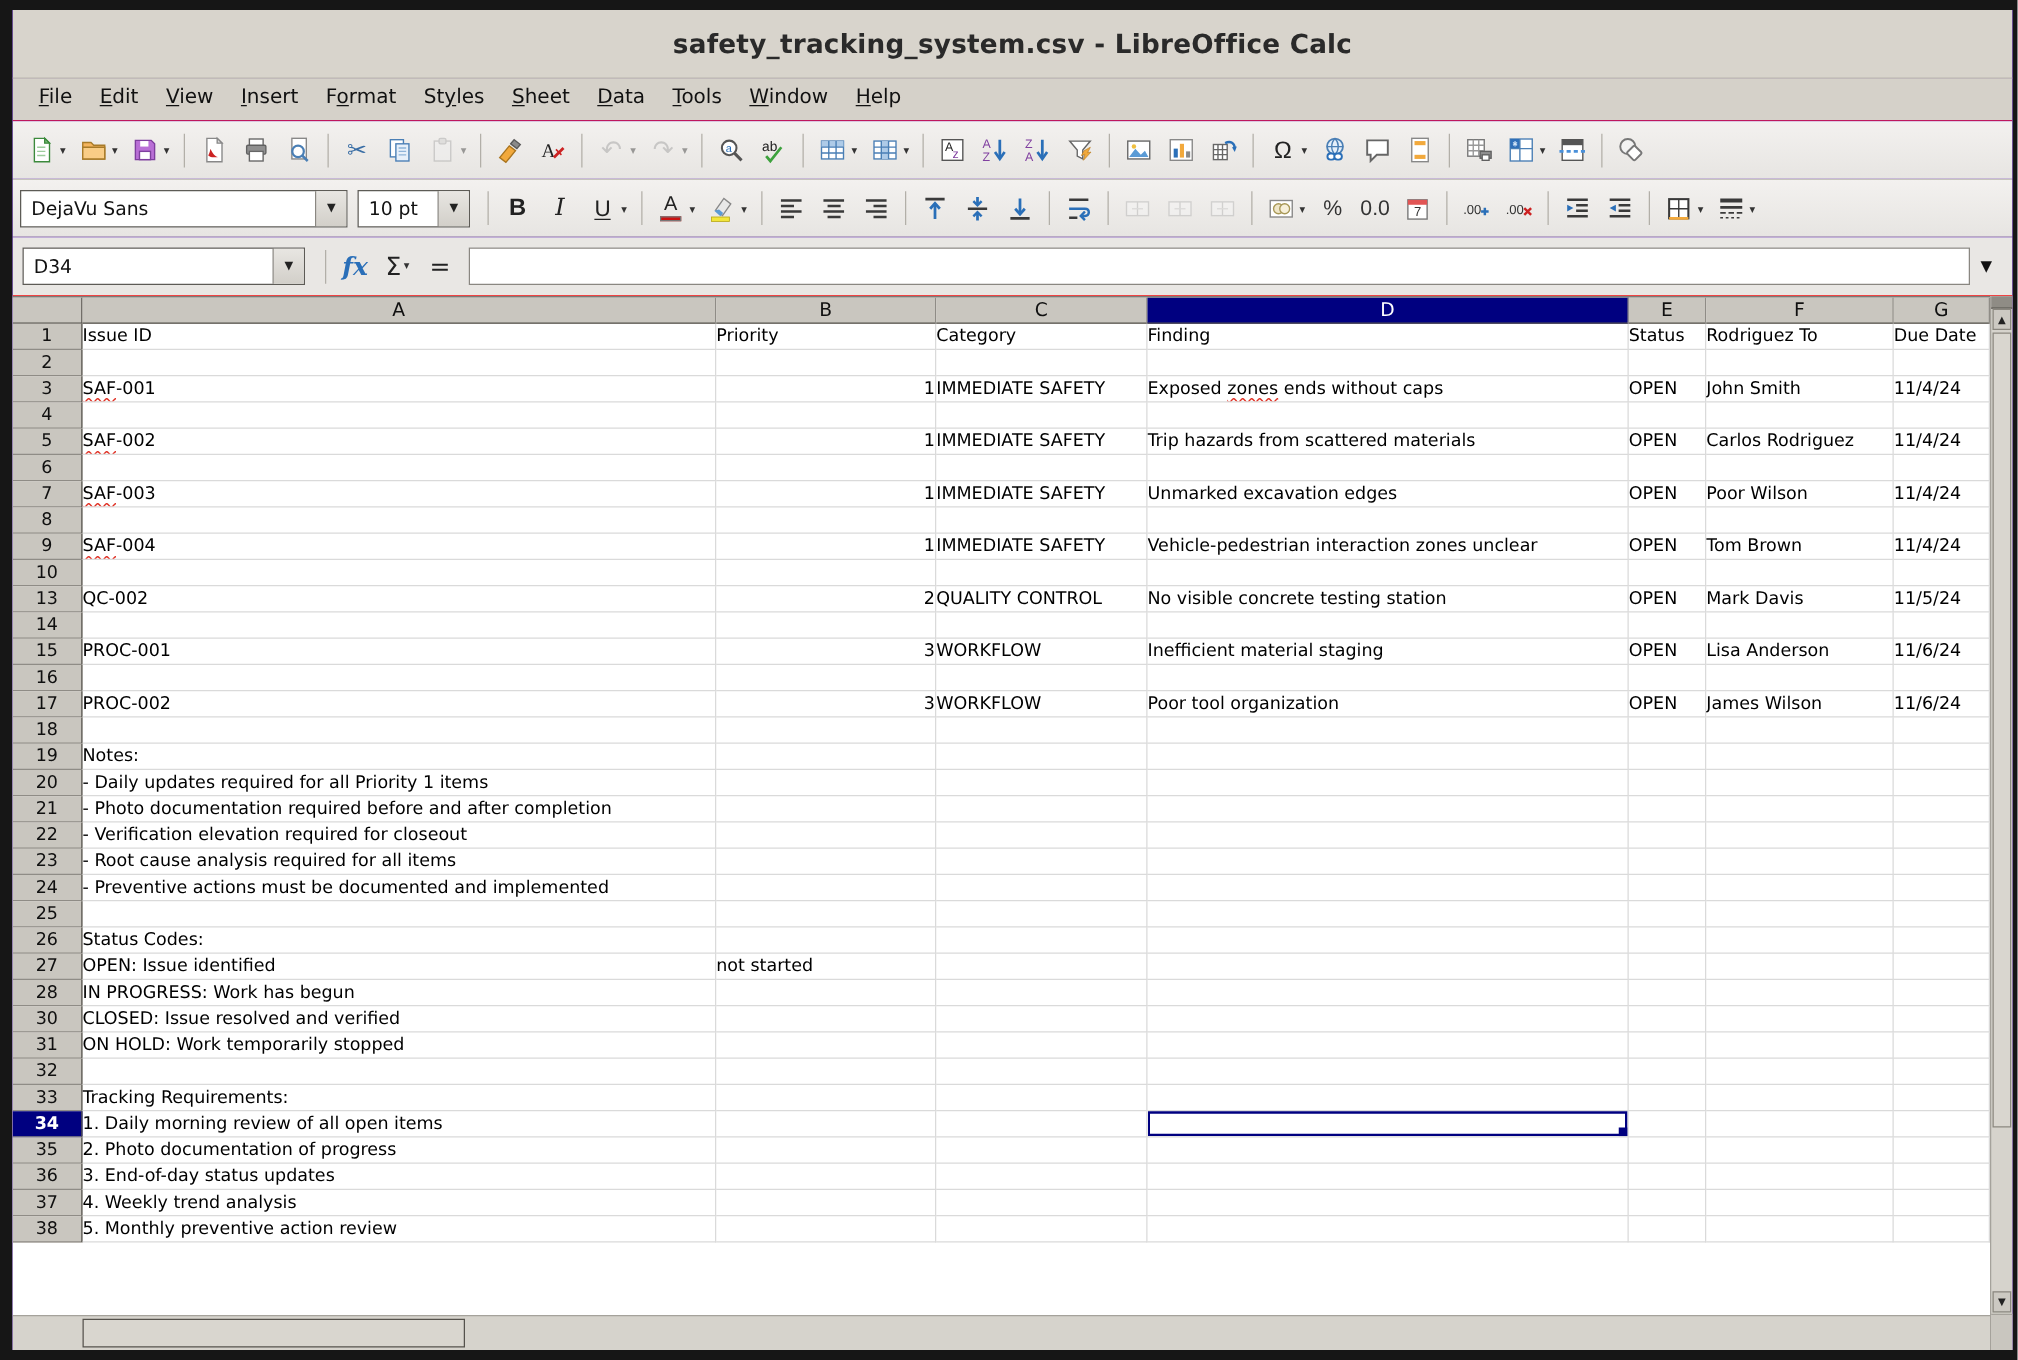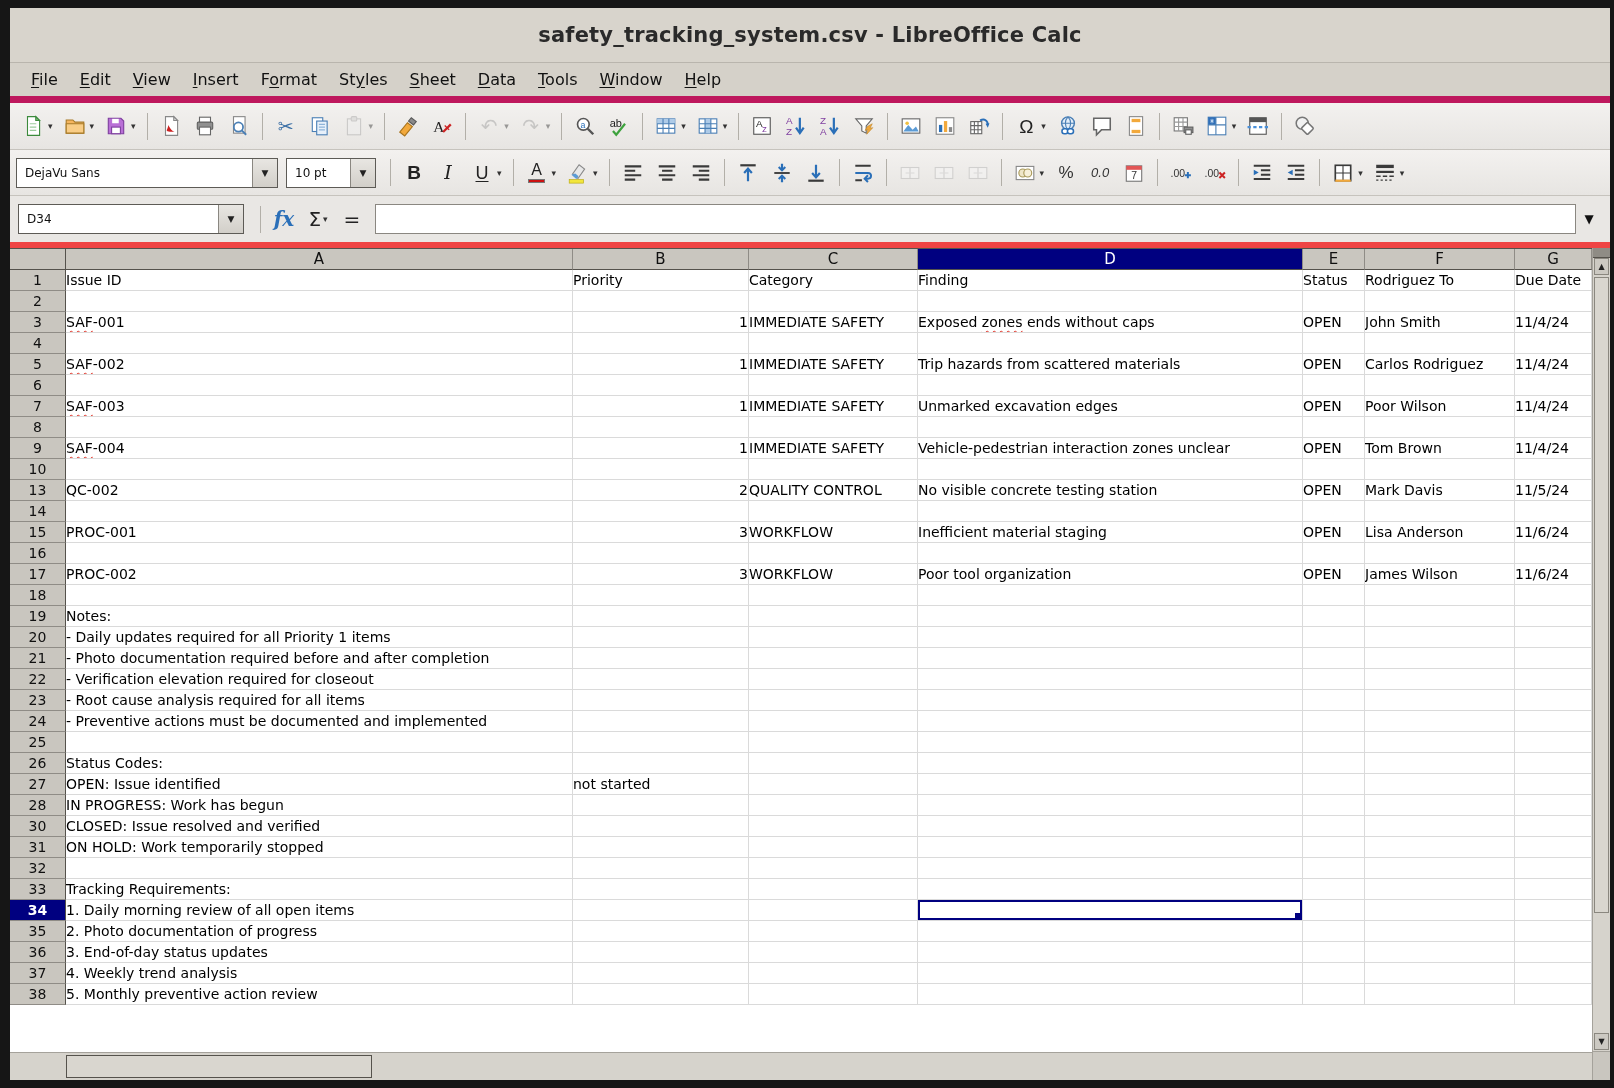--- a/index.html
+++ b/index.html
@@ -14,22 +14,22 @@
     background:#6d28d9;display:flex;flex-direction:column;overflow:hidden;
   }
   
   .titlebar{
     height:54px;flex:0 0 54px;background:#d8d4cc;border-bottom:1px solid #b9b5ad;
     display:flex;align-items:center;justify-content:center;
   }
   .titlebar span{font-weight:bold;font-size:21px;color:#2a2a2a;letter-spacing:.2px;}
   
   .menubar{
-    height:33px;flex:0 0 33px;background:#d5d1c9;border-bottom:7px solid #be185d;
-    display:flex;align-items:center;padding-left:10px;
+    height:33px;flex:0 0 33px;background:#d5d1c9;border-bottom:1px solid #be185d;
+    display:flex;align-items:flex-start;padding-left:10px;
   }
   .menu-item{padding:4px 11px;font-size:16px;color:#111;cursor:default;white-space:nowrap;}
   .menu-item u{text-decoration:underline;text-underline-offset:2px;}
   
   .toolbar{
     background:linear-gradient(#f3f1ef,#e7e5e2);
     border-bottom:1px solid #c6c3bd;
     display:flex;align-items:center;padding:0 6px;overflow:hidden;white-space:nowrap;
   }
   .toolbar.std{height:46px;flex:0 0 46px;}
@@ -48,29 +48,29 @@
   .tb-icon .color-bar{display:block;width:17px;height:4px;margin-top:1px;border:1px solid #777;box-sizing:border-box;}
   .ts-bold{font-weight:bold;font-size:19px;}
   .ts-italic{font-style:italic;font-family:"DejaVu Serif",serif;font-size:19px;}
   .ts-underline{text-decoration:underline;font-size:18px;text-underline-offset:2px;}
   .dd{font-size:9px;color:#333;margin-left:3px;}
   .tb-sep{display:inline-block;width:1px;height:27px;background:#b2afa8;margin:0 6px;flex:0 0 1px;}
   .combo{
     height:30px;background:#fff;border:1px solid #5d5b56;display:inline-flex;align-items:center;
     margin-right:8px;box-sizing:border-box;
   }
-  .combo .combo-value{font-size:12px;color:#111;padding-left:8px;flex:1;overflow:hidden;white-space:nowrap;}
+  .combo .combo-value{font-size:15px;color:#111;padding-left:8px;flex:1;overflow:hidden;white-space:nowrap;}
   .combo .dd-btn{
     width:24px;height:100%;background:linear-gradient(#e8e6e2,#d2cfc9);
     border-left:1px solid #8a8781;display:flex;align-items:center;justify-content:center;
     font-size:9px;color:#222;flex:0 0 24px;
   }
   
   .formulabar{
-    height:46px;flex:0 0 46px;background:#e9e7e4;border-bottom:6px solid #ef4444;
+    height:46px;flex:0 0 46px;background:#e9e7e4;border-bottom:1px solid #ef4444;
     display:flex;align-items:center;padding:0 8px;
   }
   .namebox{width:226px;flex:0 0 226px;margin-right:10px;}
   .fb-btn{
     width:34px;height:32px;display:flex;align-items:center;justify-content:center;
     font-size:20px;color:#222;border-radius:3px;
   }
   .fb-fx{font-style:italic;font-weight:bold;color:#2a6fb8;font-family:"DejaVu Serif",serif;}
   .fb-sum .dd{margin-left:2px;}
   .formula-input{
@@ -598,21 +598,21 @@
           </svg>
         </span>
         <span class="dd">▾</span>
       </button>
       <button class="tb-btn">
         <span class="tb-icon" style="color: rgb(51, 51, 51); font-size: 17px;">
           <span>%</span>
         </span>
       </button>
       <button class="tb-btn">
-        <span class="tb-icon" style="color: rgb(51, 51, 51); font-size: 13px; font-style: italic;">
+        <span class="tb-icon" style="color: rgb(51, 51, 51); font-size: 17px;">
           <span>0.0</span>
         </span>
       </button>
       <button class="tb-btn">
         <span class="tb-icon">
           <svg viewBox="0 0 20 20" width="22" height="22">
             <rect x="3" y="3.5" width="14" height="14" fill="#fff" stroke="#777"></rect>
             <rect x="3" y="3.5" width="14" height="3.6" fill="#e25555"></rect>
             <text x="7.5" y="15" font-size="9.5" fill="#333">7</text>
           </svg>

